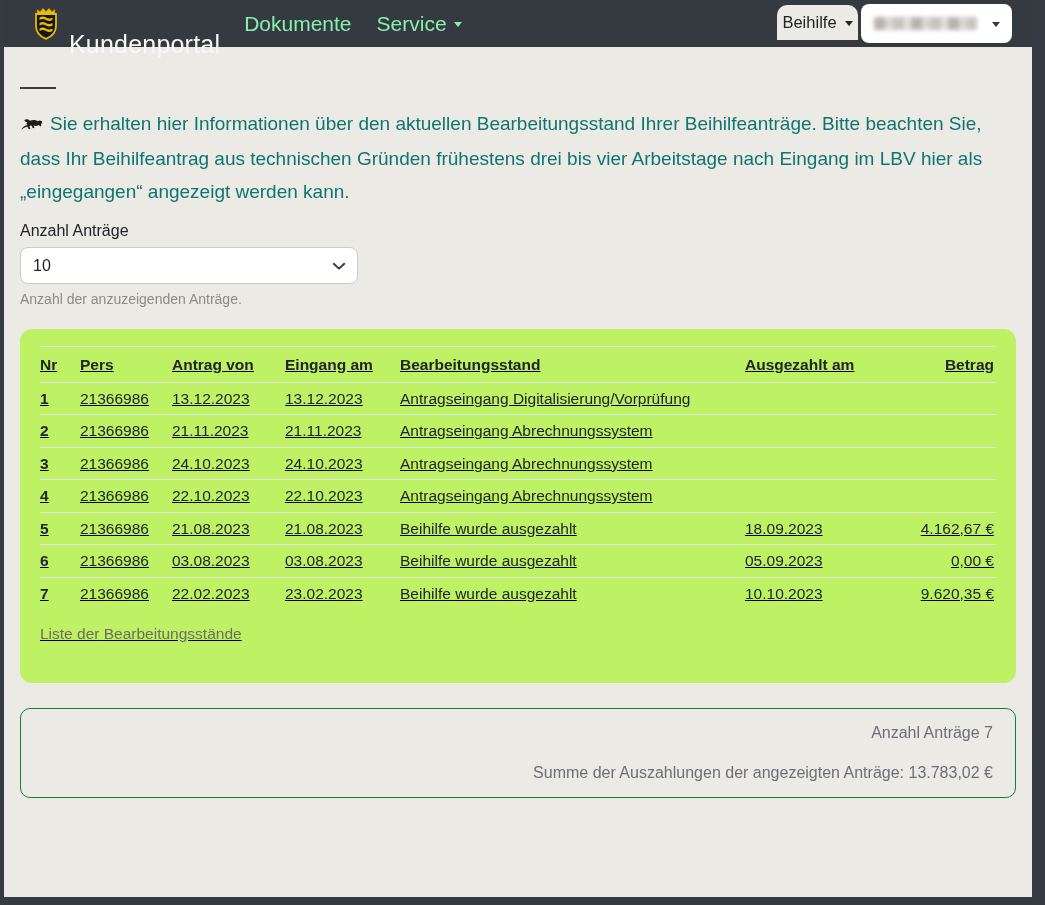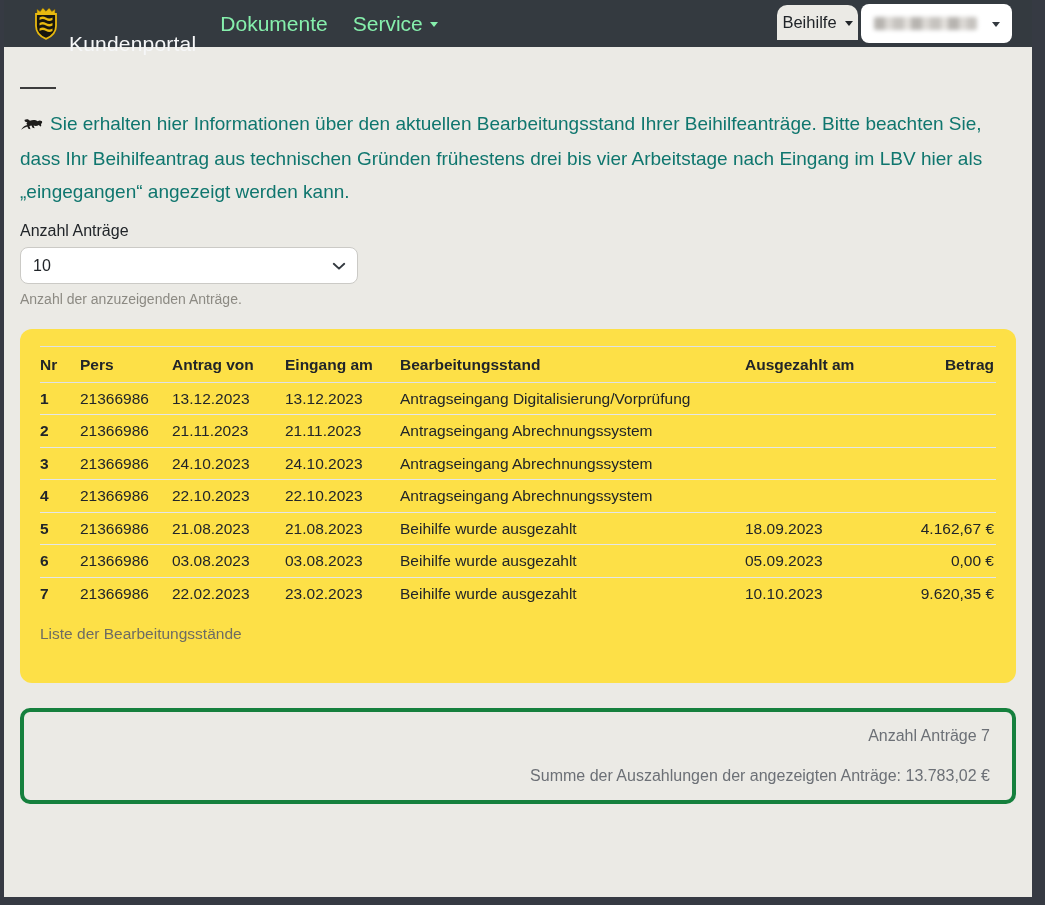--- a/index.html
+++ b/index.html
@@ -21,21 +21,21 @@
   .navbar {
     position: relative;
     height: 47px;
     background: #343a40;
     display: flex;
     align-items: center;
     padding-left: 29px;
   }
   .brand { display: flex; align-items: center; gap: 10px; cursor: pointer; text-decoration: none; }
   .brand-logo svg { display: block; }
-  .brand-name { color: #f6f7f8; font-size: 21px; font-weight: 500; letter-spacing: .2px; margin-top: 41px; }
+  .brand-name { color: #f6f7f8; font-size: 25px; font-weight: 500; letter-spacing: .2px; margin-top: 41px; }
   .nav-link {
     color: #86efac; font-size: 21px; text-decoration: none; cursor: pointer;
     display: inline-flex; align-items: center; gap: 7px;
   }
   .nav-link.first { margin-left: 24px; }
   .nav-link + .nav-link { margin-left: 25px; }
   .caret {
     width: 0; height: 0; display: inline-block;
     border-left: 4.5px solid transparent;
     border-right: 4.5px solid transparent;
@@ -94,23 +94,24 @@
     font-family: inherit; font-size: 16px; color: #212529;
     cursor: pointer;
   }
   .select-chevron {
     position: absolute; right: 12px; top: 12px; pointer-events: none;
   }
   .help-text { margin-top: 7px; font-size: 14px; color: #8c8a83; }
   
   .card {
     margin-top: 22px;
-    background: #fde047;
+    background: #bef264;
     border-radius: 12px;
     padding: 17px 20px 40px 20px;
+    text-decoration: underline;
   }
   table.status-table {
     width: 100%;
     border-collapse: collapse;
     font-size: 15.5px; color: #212529;
     border-top: 1px solid #dee2e6;
   }
   .status-table th {
     text-align: left; font-weight: 700;
     padding: 9px 8px 8px 0;
@@ -130,21 +131,21 @@
   .status-table th:nth-child(3) { width: 113px; }
   .status-table th:nth-child(4) { width: 115px; }
   .status-table th:nth-child(5) { width: auto; }
   .status-table th:nth-child(6) { width: 131px; }
   .status-table th:nth-child(7) { width: 120px; }
   .status-table th:nth-child(7), .status-table td:nth-child(7) { text-align: right; padding-right: 2px; }
   .table-caption { margin-top: 16px; font-size: 15.5px; color: #6e6c63; }
   
   .summary-box {
     margin-top: 25px;
-    border: 4px solid #15803d;
+    border: 1px solid #15803d;
     border-radius: 10px;
     padding: 15px 22px;
     text-align: right;
     color: #6c7076; font-size: 16px;
   }
   .summary-line + .summary-line { margin-top: 22px; }
 </style>
 </head>
 <body>
 

